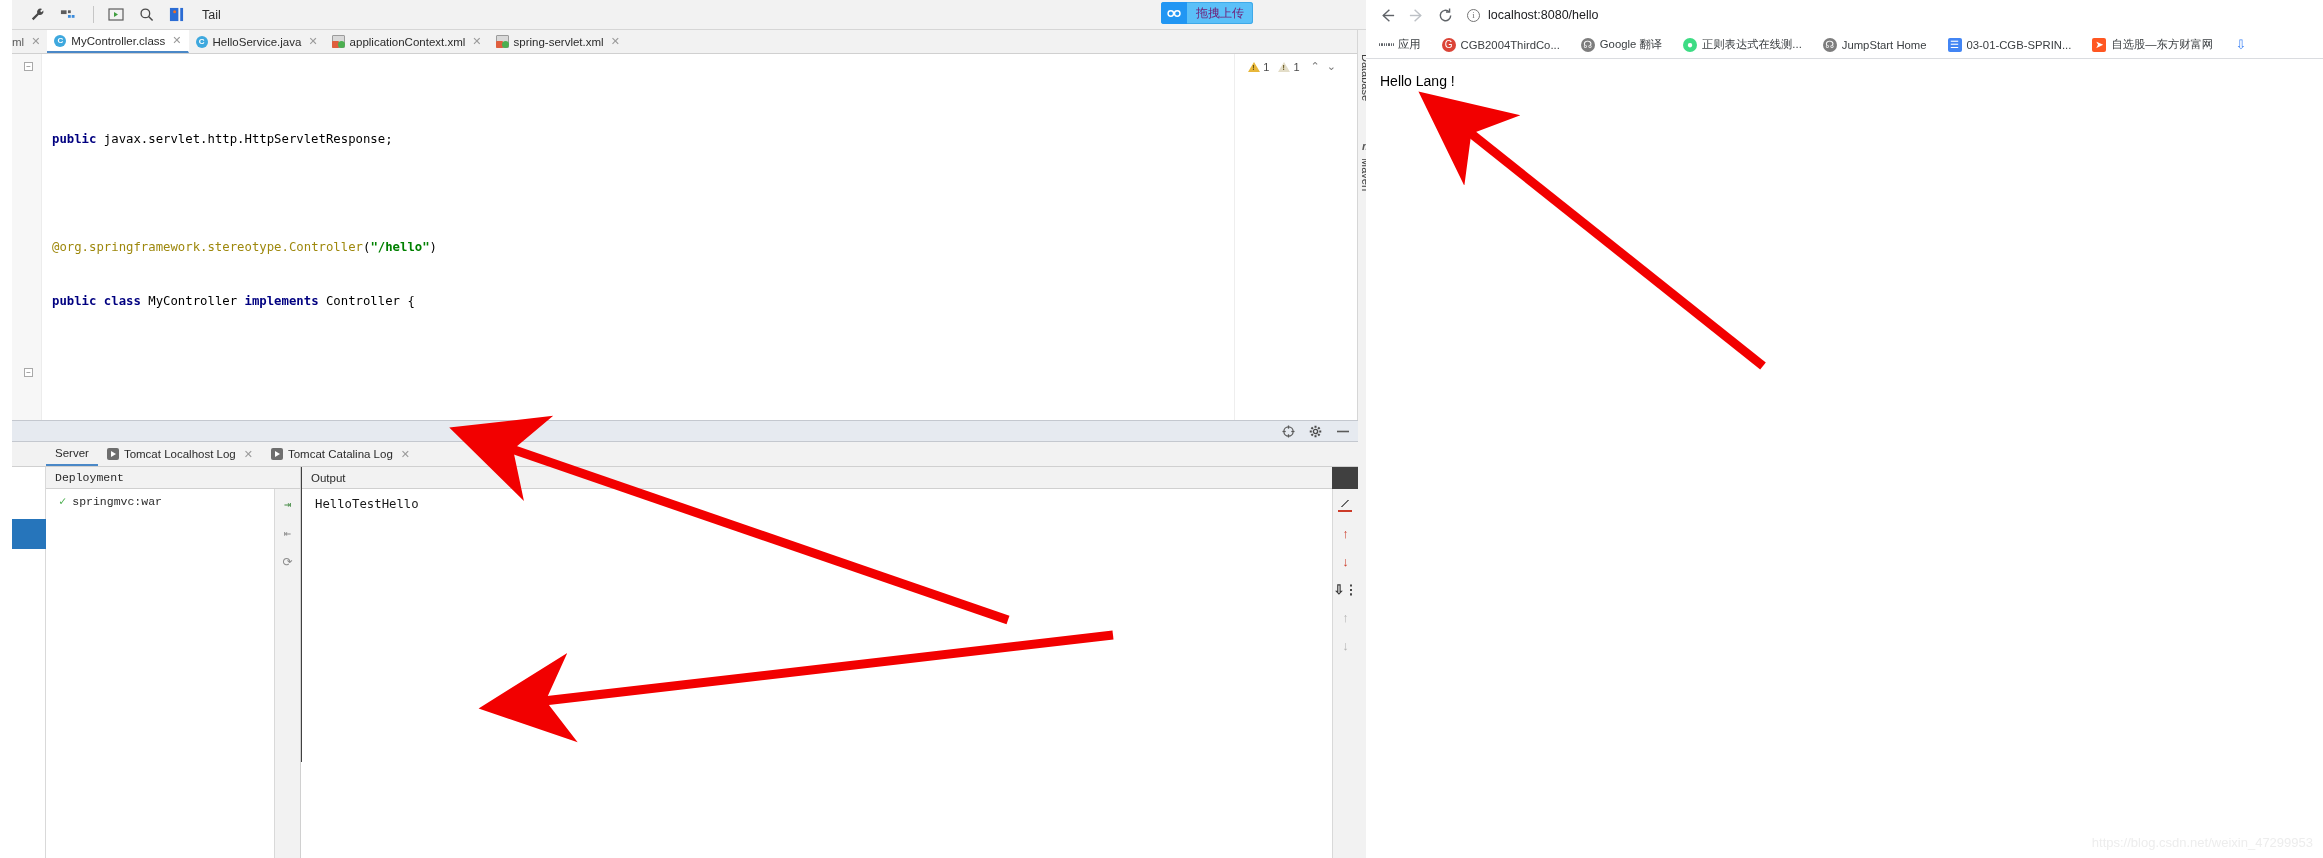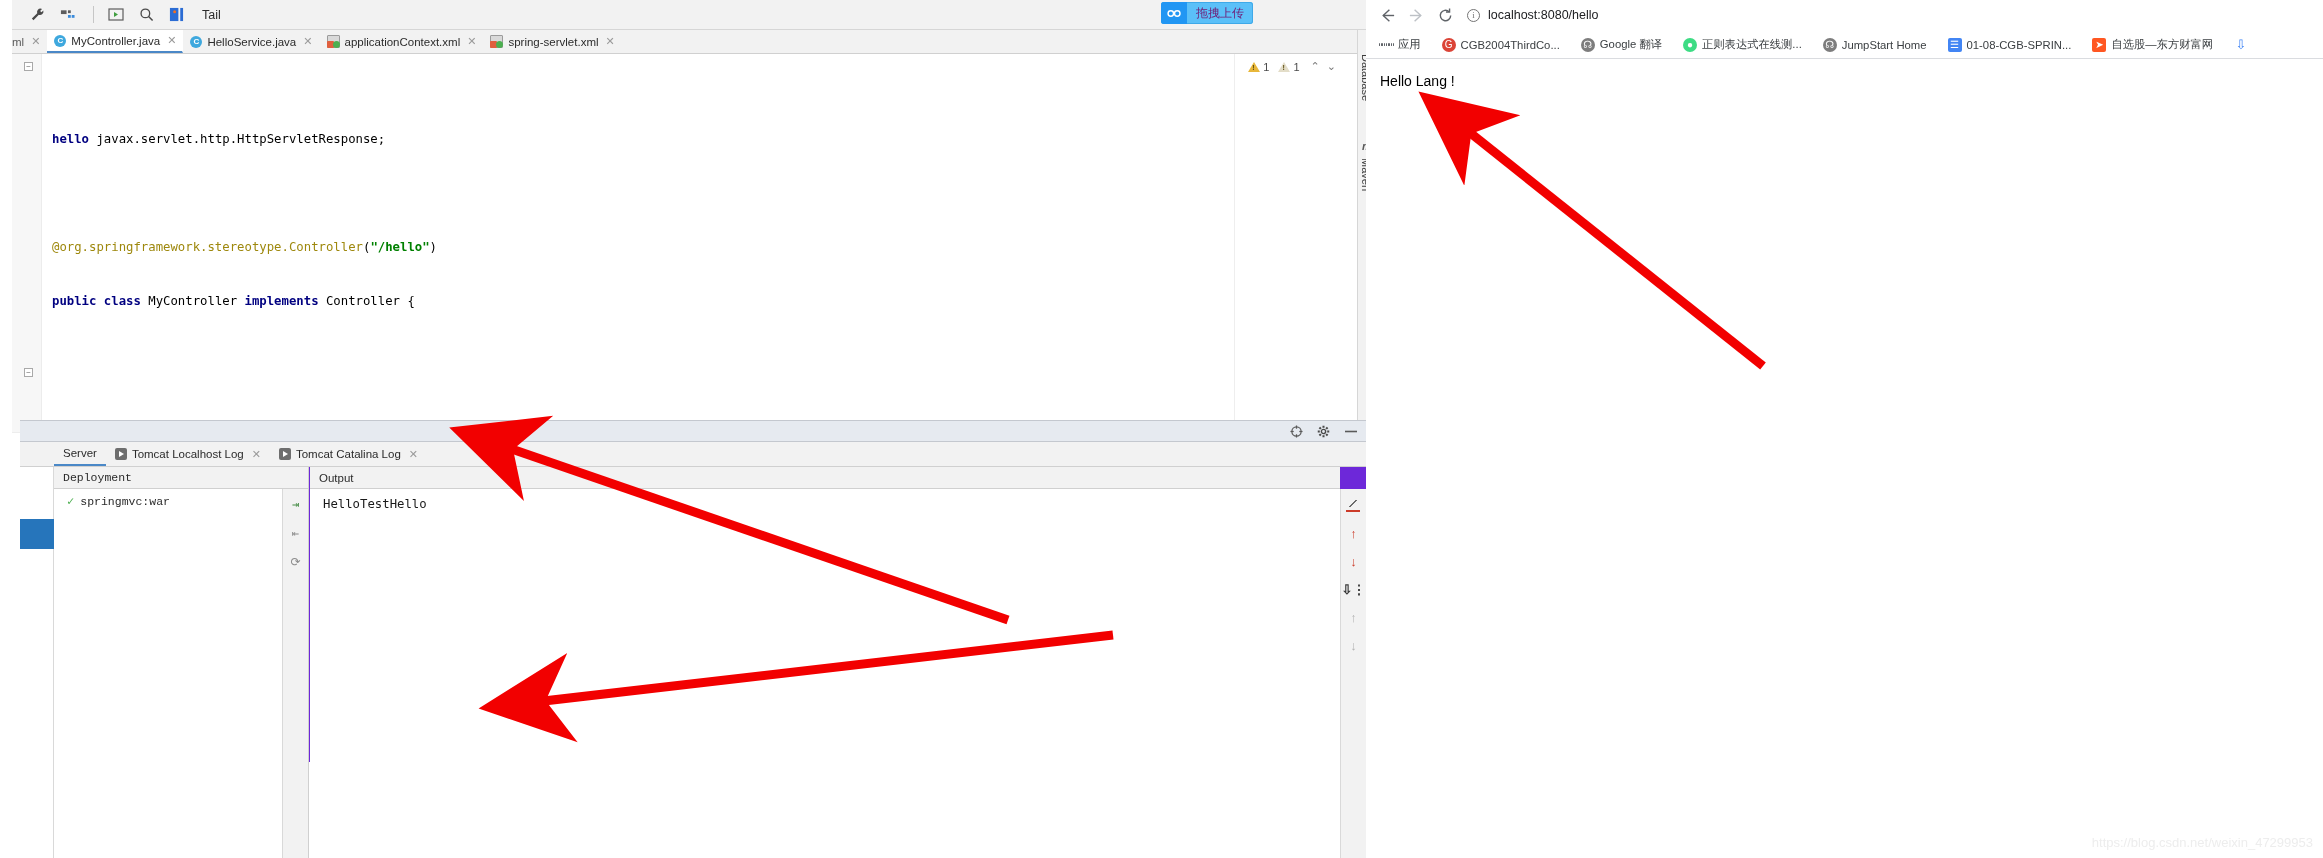--- a/index.html
+++ b/index.html
@@ -185,23 +185,23 @@
   .vlabel {
     position: absolute; left: 2px;
     writing-mode: vertical-rl;
     font-size: 11px; color: #3c3c3c;
     white-space: nowrap;
   }
   .vicon { position: absolute; left: 4px; font-size: 11px; color: #5a5a5a; }
 
   
   #run-panel {
-    position: absolute; left: 8px; top: 420px;
+    position: absolute; left: 0; top: 420px;
     width: 1346px; height: 342px;
-    background: #6d28d9;
+    background: #404040;
   }
   #run-head {
     position: relative;
     height: 22px; background: #e6eaf0;
     border-top: 1px solid #c4c8cf; border-bottom: 1px solid #c4c8cf;
     display: flex; align-items: center; justify-content: flex-end;
     padding-right: 8px; gap: 14px;
   }
   .head-ic { color: #5a5a5a; display: flex; align-items: center; }
   #run-tabs {
@@ -404,21 +404,21 @@
 
     <div id="ide-tabs">
       <div class="etab clipped">
         <span>ml</span>
         <span class="tab-x">✕</span>
       </div>
       <div class="etab active">
         <span class="tab-ico">
             <span class="ico-class">C</span>
           </span>
-        <span>MyController.java</span>
+        <span>MyController.class</span>
         <span class="tab-x">✕</span>
       </div>
       <div class="etab">
         <span class="tab-ico">
             <span class="ico-class">C</span>
           </span>
         <span>HelloService.java</span>
         <span class="tab-x">✕</span>
       </div>
       <div class="etab">
@@ -440,21 +440,21 @@
     <div id="editor-wrap">
       <div id="gutter">
         <div class="fold" style="top:8px;">−</div>
         <div class="fold" style="top:314px;">−</div>
         <div class="fold" style="top:422px;">−</div>
       </div>
 
       <div id="code">
         <div id="margin-line"></div>
 
-        <div class="cl"><span class="kw">hello</span> javax.servlet.http.HttpServletResponse;</div>
+        <div class="cl"><span class="kw">public</span> javax.servlet.http.HttpServletResponse;</div>
         <div class="cl"></div>
         <div class="cl"><span class="anno">@org.springframework.stereotype.</span><span class="anno">Controller</span>(<span class="str">"/hello"</span>)</div>
         <div class="cl"><span class="kw">public class</span> MyController <span class="kw">implements</span> Controller {</div>
         <div class="cl"></div>
         
         
         
         
         
         
@@ -629,21 +629,21 @@
       <div class="bm">
         <span class="bm-ic" style="background:#3ddc84;border-radius:50%;">●</span>
         <span>正则表达式在线测...</span>
       </div>
       <div class="bm">
         <span class="bm-ic" style="background:#7d7d7d;border-radius:50%;">☊</span>
         <span>JumpStart Home</span>
       </div>
       <div class="bm">
         <span class="bm-ic" style="background:#4285f4;">☰</span>
-        <span>01-08-CGB-SPRIN...</span>
+        <span>03-01-CGB-SPRIN...</span>
       </div>
       <div class="bm">
         <span class="bm-ic" style="background:#ff5722;border-radius:2px;">➤</span>
         <span>自选股—东方财富网</span>
       </div>
       <div class="bm">
         <span class="bm-ic" style="background:transparent;color:#4285f4;font-size:13px;">⇩</span>
       </div>
     </div>
 

